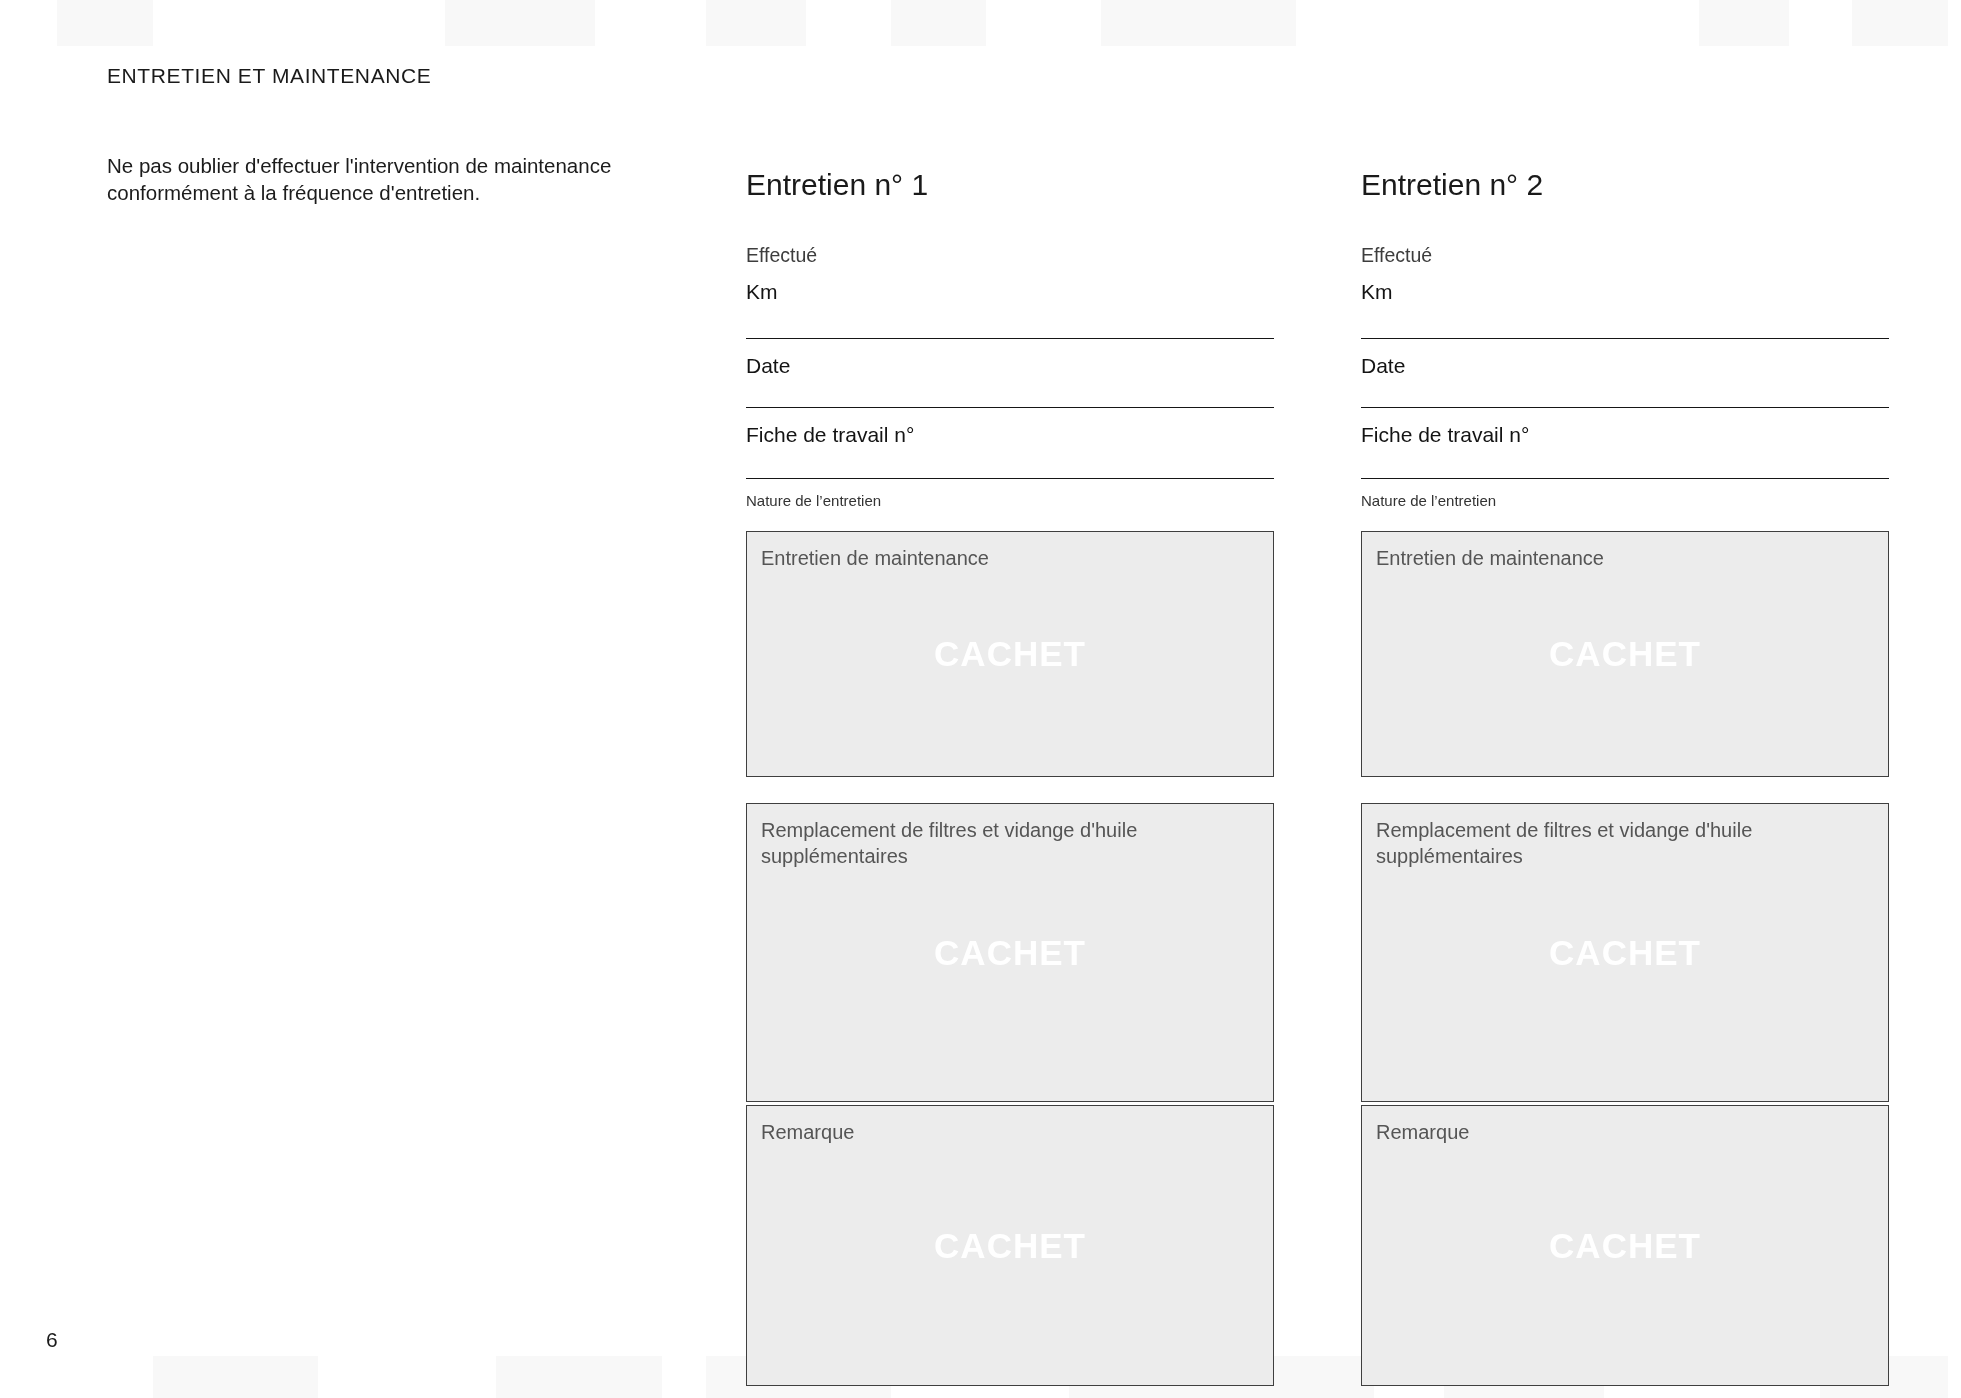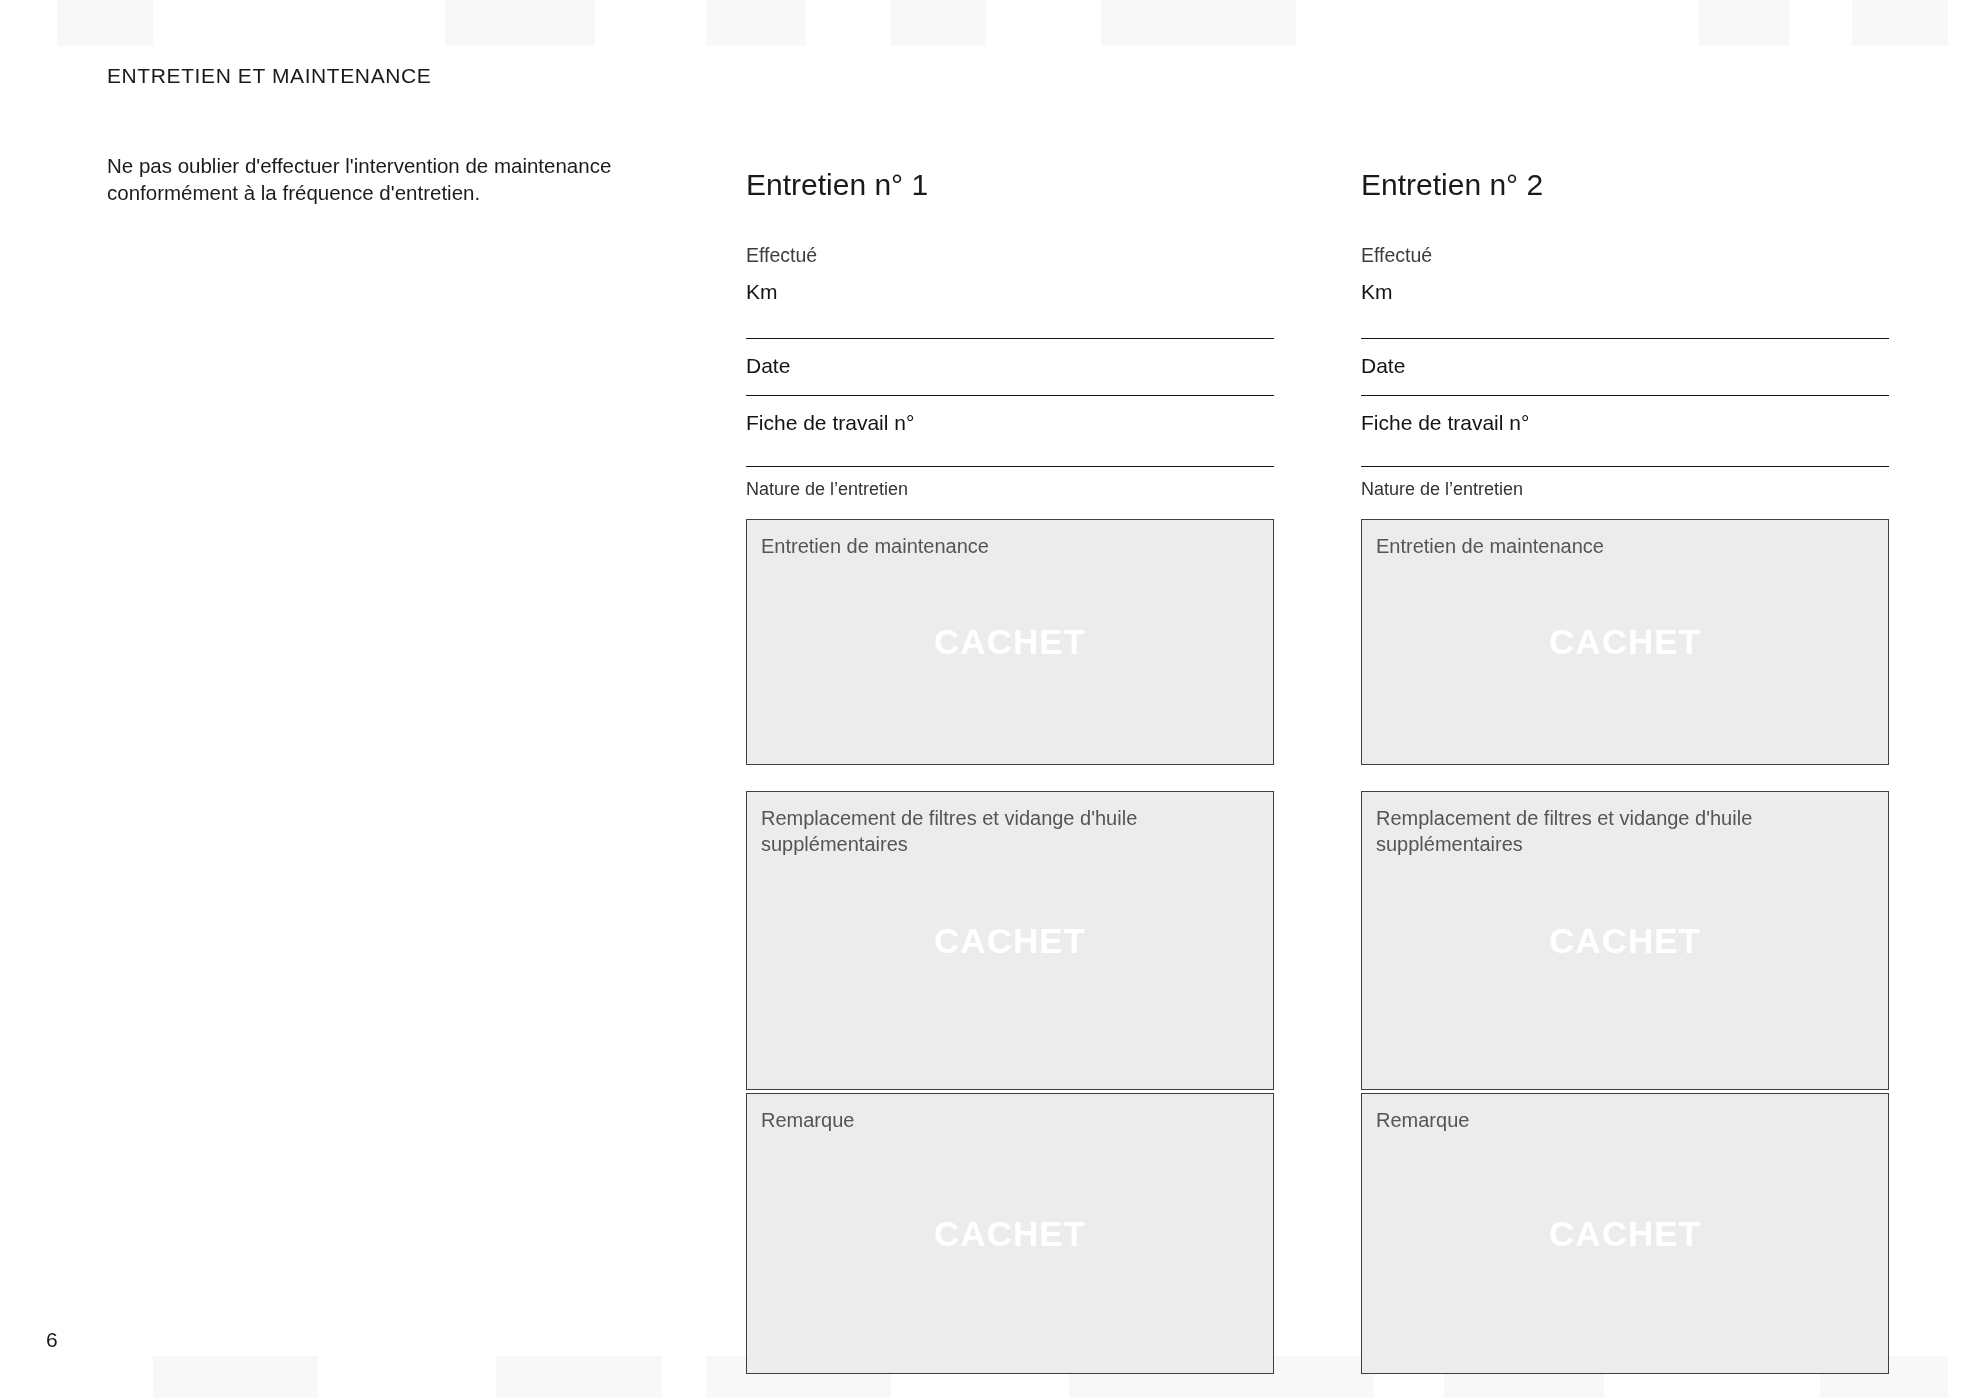--- a/index.html
+++ b/index.html
@@ -72,26 +72,26 @@
     margin: 0 0 14px 0;
     color: #3d3d3d;
   }
   .field {
     font-size: 21px;
     line-height: 25px;
     color: #141414;
     border-bottom: 1.6px solid #161616;
   }
   .field-km    { padding-bottom: 34px; }
-  .field-date  { margin-top: 14px; padding-bottom: 17px; }
+  .field-date  { margin-top: 14px; padding-bottom: 29px; }
   .field-fiche { margin-top: 14px; padding-bottom: 31px; }
 
   .nature-label {
     margin-top: 12px;
-    font-size: 18px;
+    font-size: 15px;
     line-height: 20px;
     color: #333333;
   }
 
   .stamp-box {
     position: relative;
     box-sizing: border-box;
     background: #ececec;
     border: 1.6px solid #3f3f3f;
   }

